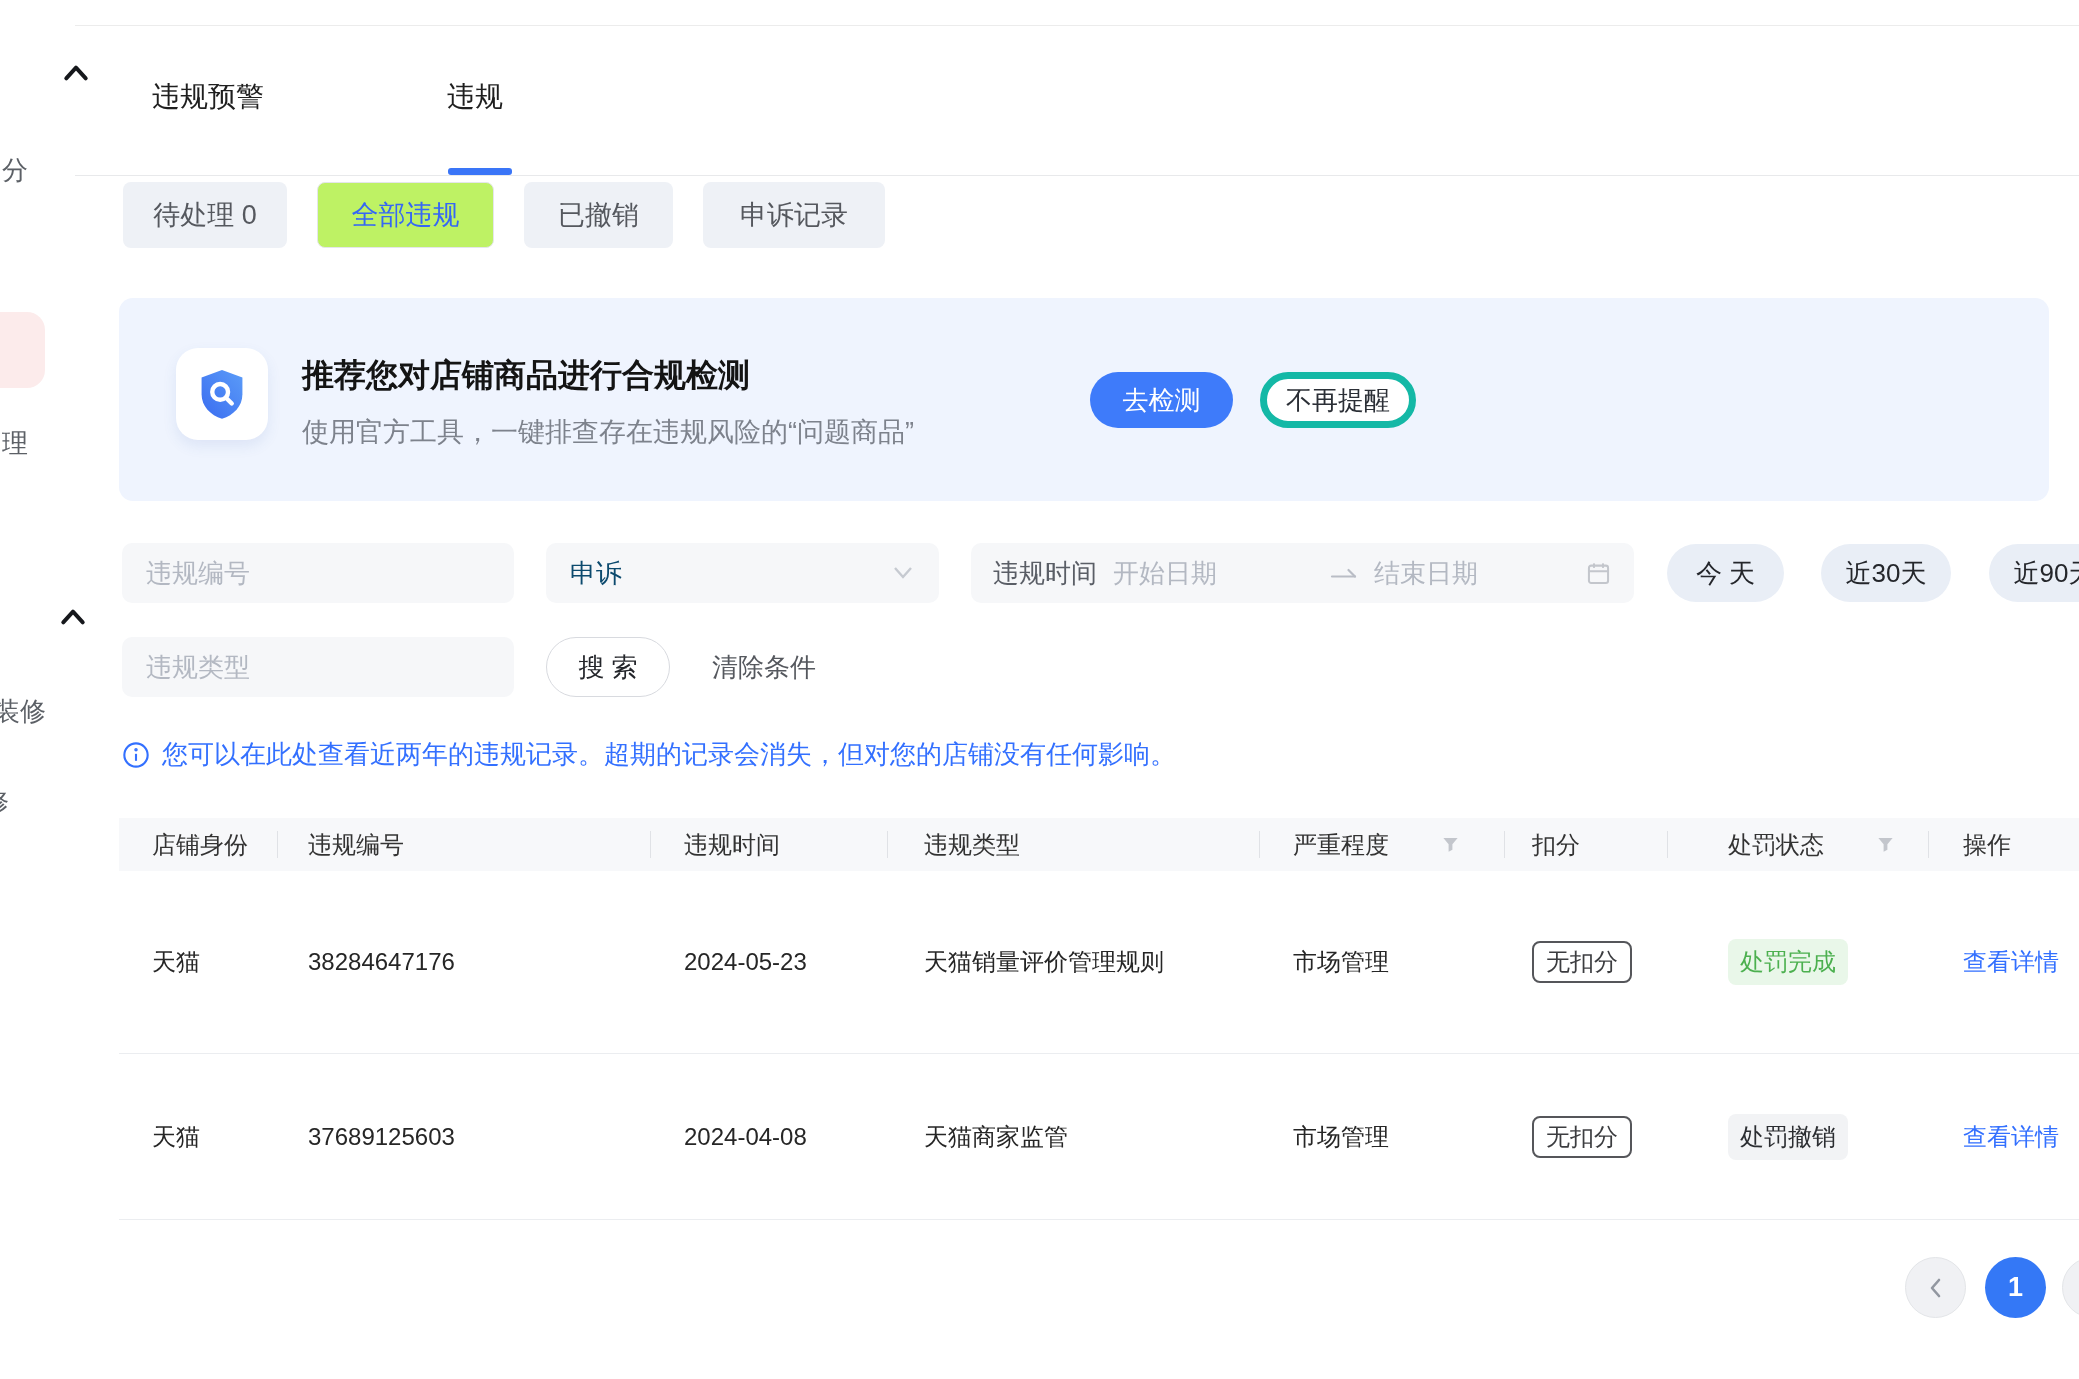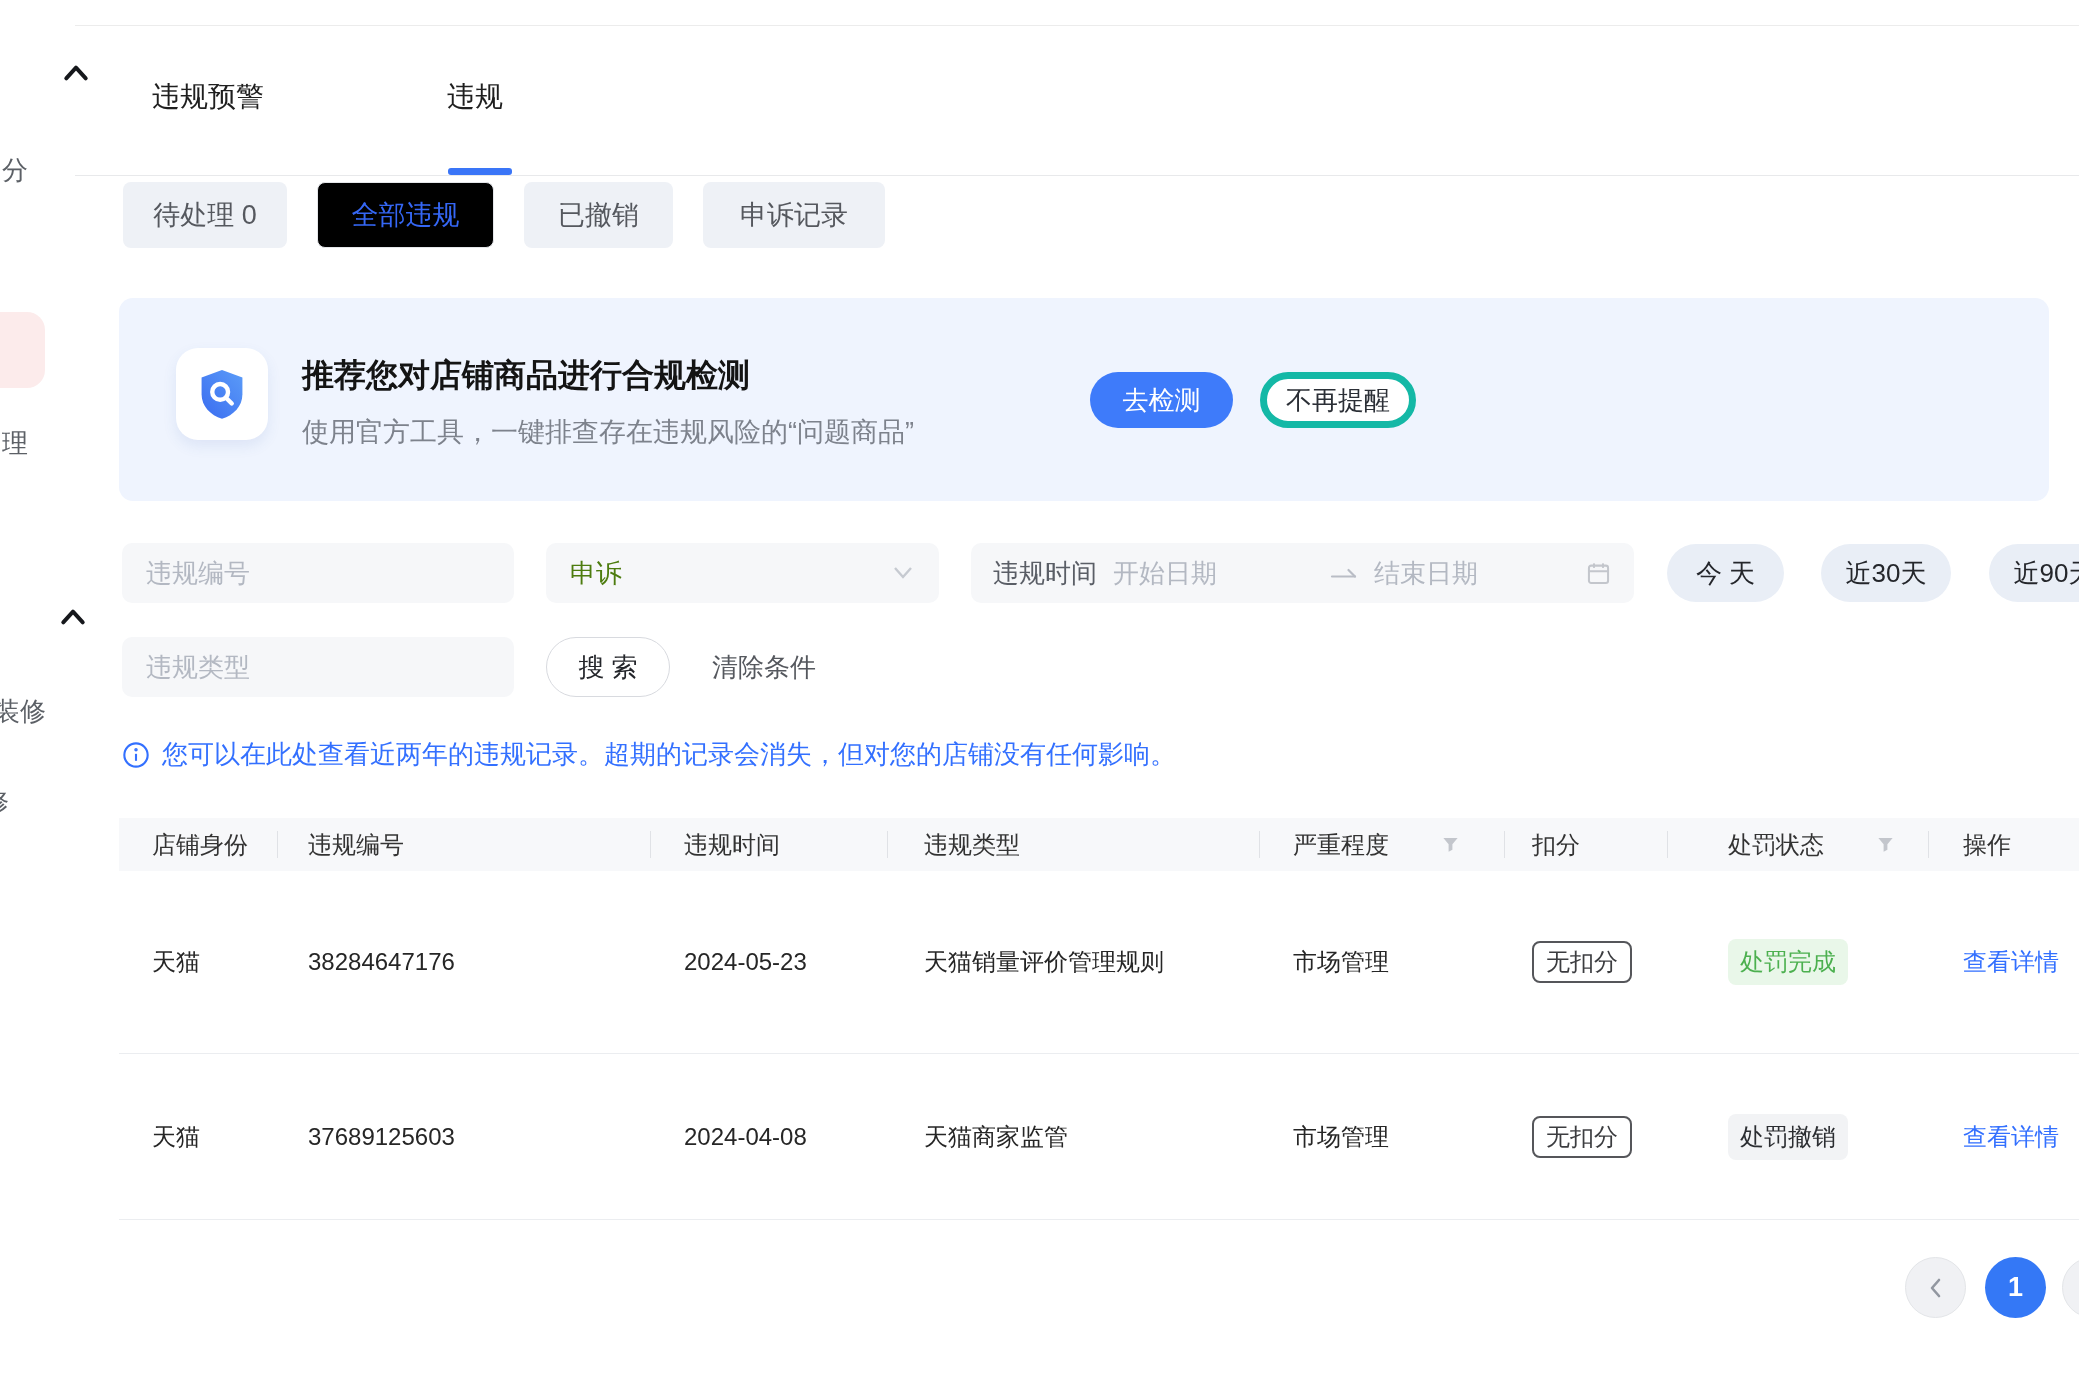--- a/index.html
+++ b/index.html
@@ -29,21 +29,21 @@
   .tab-divider{position:absolute;top:175px;left:0;width:100%;height:1px;background:#e8e9eb;}
 
   .subtabs{position:absolute;top:182px;left:48px;display:flex;gap:30px;}
   .subtab{height:66px;border-radius:8px;background:#eef1f6;color:#55585e;font-size:27px;
           display:flex;align-items:center;justify-content:center;border:1px solid transparent;
           box-sizing:border-box;cursor:pointer;white-space:nowrap;}
   .st-0{width:164px;}
   .st-1{width:177px;}
   .st-2{width:149px;}
   .st-3{width:182px;}
-  .subtab.active{background:#000000;border-color:#e4e6ea;color:#3567f5;}
+  .subtab.active{background:#bef264;border-color:#e4e6ea;color:#3567f5;}
 
   
   .banner{position:absolute;left:44px;top:298px;width:1930px;height:203px;background:#eff4fe;border-radius:14px;}
   .banner-icon{position:absolute;left:57px;top:50px;width:92px;height:92px;background:#fff;border-radius:22px;
                box-shadow:0 6px 14px rgba(60,100,180,.10);display:flex;align-items:center;justify-content:center;}
   .banner-title{position:absolute;left:183px;top:56px;font-size:32px;font-weight:600;color:#141414;white-space:nowrap;}
   .banner-sub{position:absolute;left:183px;top:116px;font-size:27px;color:#7d828c;white-space:nowrap;}
   .btn-check{position:absolute;left:971px;top:74px;width:143px;height:56px;border-radius:28px;background:#3e7bfa;
              color:#fff;font-size:26px;border:none;cursor:pointer;font-family:inherit;}
   .btn-dismiss{position:absolute;left:1141px;top:74px;width:156px;height:56px;border-radius:28px;background:#fff;
@@ -51,21 +51,21 @@
 
   
   .filter-row{position:absolute;left:47px;display:flex;align-items:center;}
   .row1{top:543px;}
   .row2{top:637px;}
   .f-input{height:60px;width:392px;background:#f6f7f9;border:none;border-radius:10px;font-size:26px;
            padding:0 24px;box-sizing:border-box;color:#262626;font-family:inherit;outline:none;}
   .f-input::placeholder{color:#b3b8c2;opacity:1;}
   .mr32{margin-right:32px;} .mr33{margin-right:33px;} .mr37{margin-right:37px;} .mr38{margin-right:38px;} .mr42{margin-right:42px;}
   .f-select{width:393px;height:60px;background:#f6f7f9;border-radius:10px;display:flex;align-items:center;
-            justify-content:space-between;padding:0 24px;box-sizing:border-box;font-size:26px;color:#4d7c0f;cursor:pointer;gap:23px;}
+            justify-content:space-between;padding:0 24px;box-sizing:border-box;font-size:26px;color:#0c4a6e;cursor:pointer;gap:23px;}
   .f-date{width:663px;height:60px;background:#f6f7f9;border-radius:10px;display:flex;align-items:center;
           padding:0 22px;box-sizing:border-box;font-size:26px;cursor:pointer;}
   .f-date-label{color:#5a5e66;margin-right:16px;}
   .ph{color:#b3b8c2;}
   .swap-arrow{margin-left:111px;display:flex;align-items:center;}
   .end-ph{margin-left:14px;}
   .cal{margin-left:auto;display:flex;align-items:center;}
   .f-pill{height:58px;border-radius:29px;background:#e9eef6;color:#24262b;font-size:26px;border:none;
           display:flex;align-items:center;justify-content:center;cursor:pointer;font-family:inherit;white-space:nowrap;}
   .p-today{width:117px;} .p-30{width:130px;} .p-90{width:130px;}

